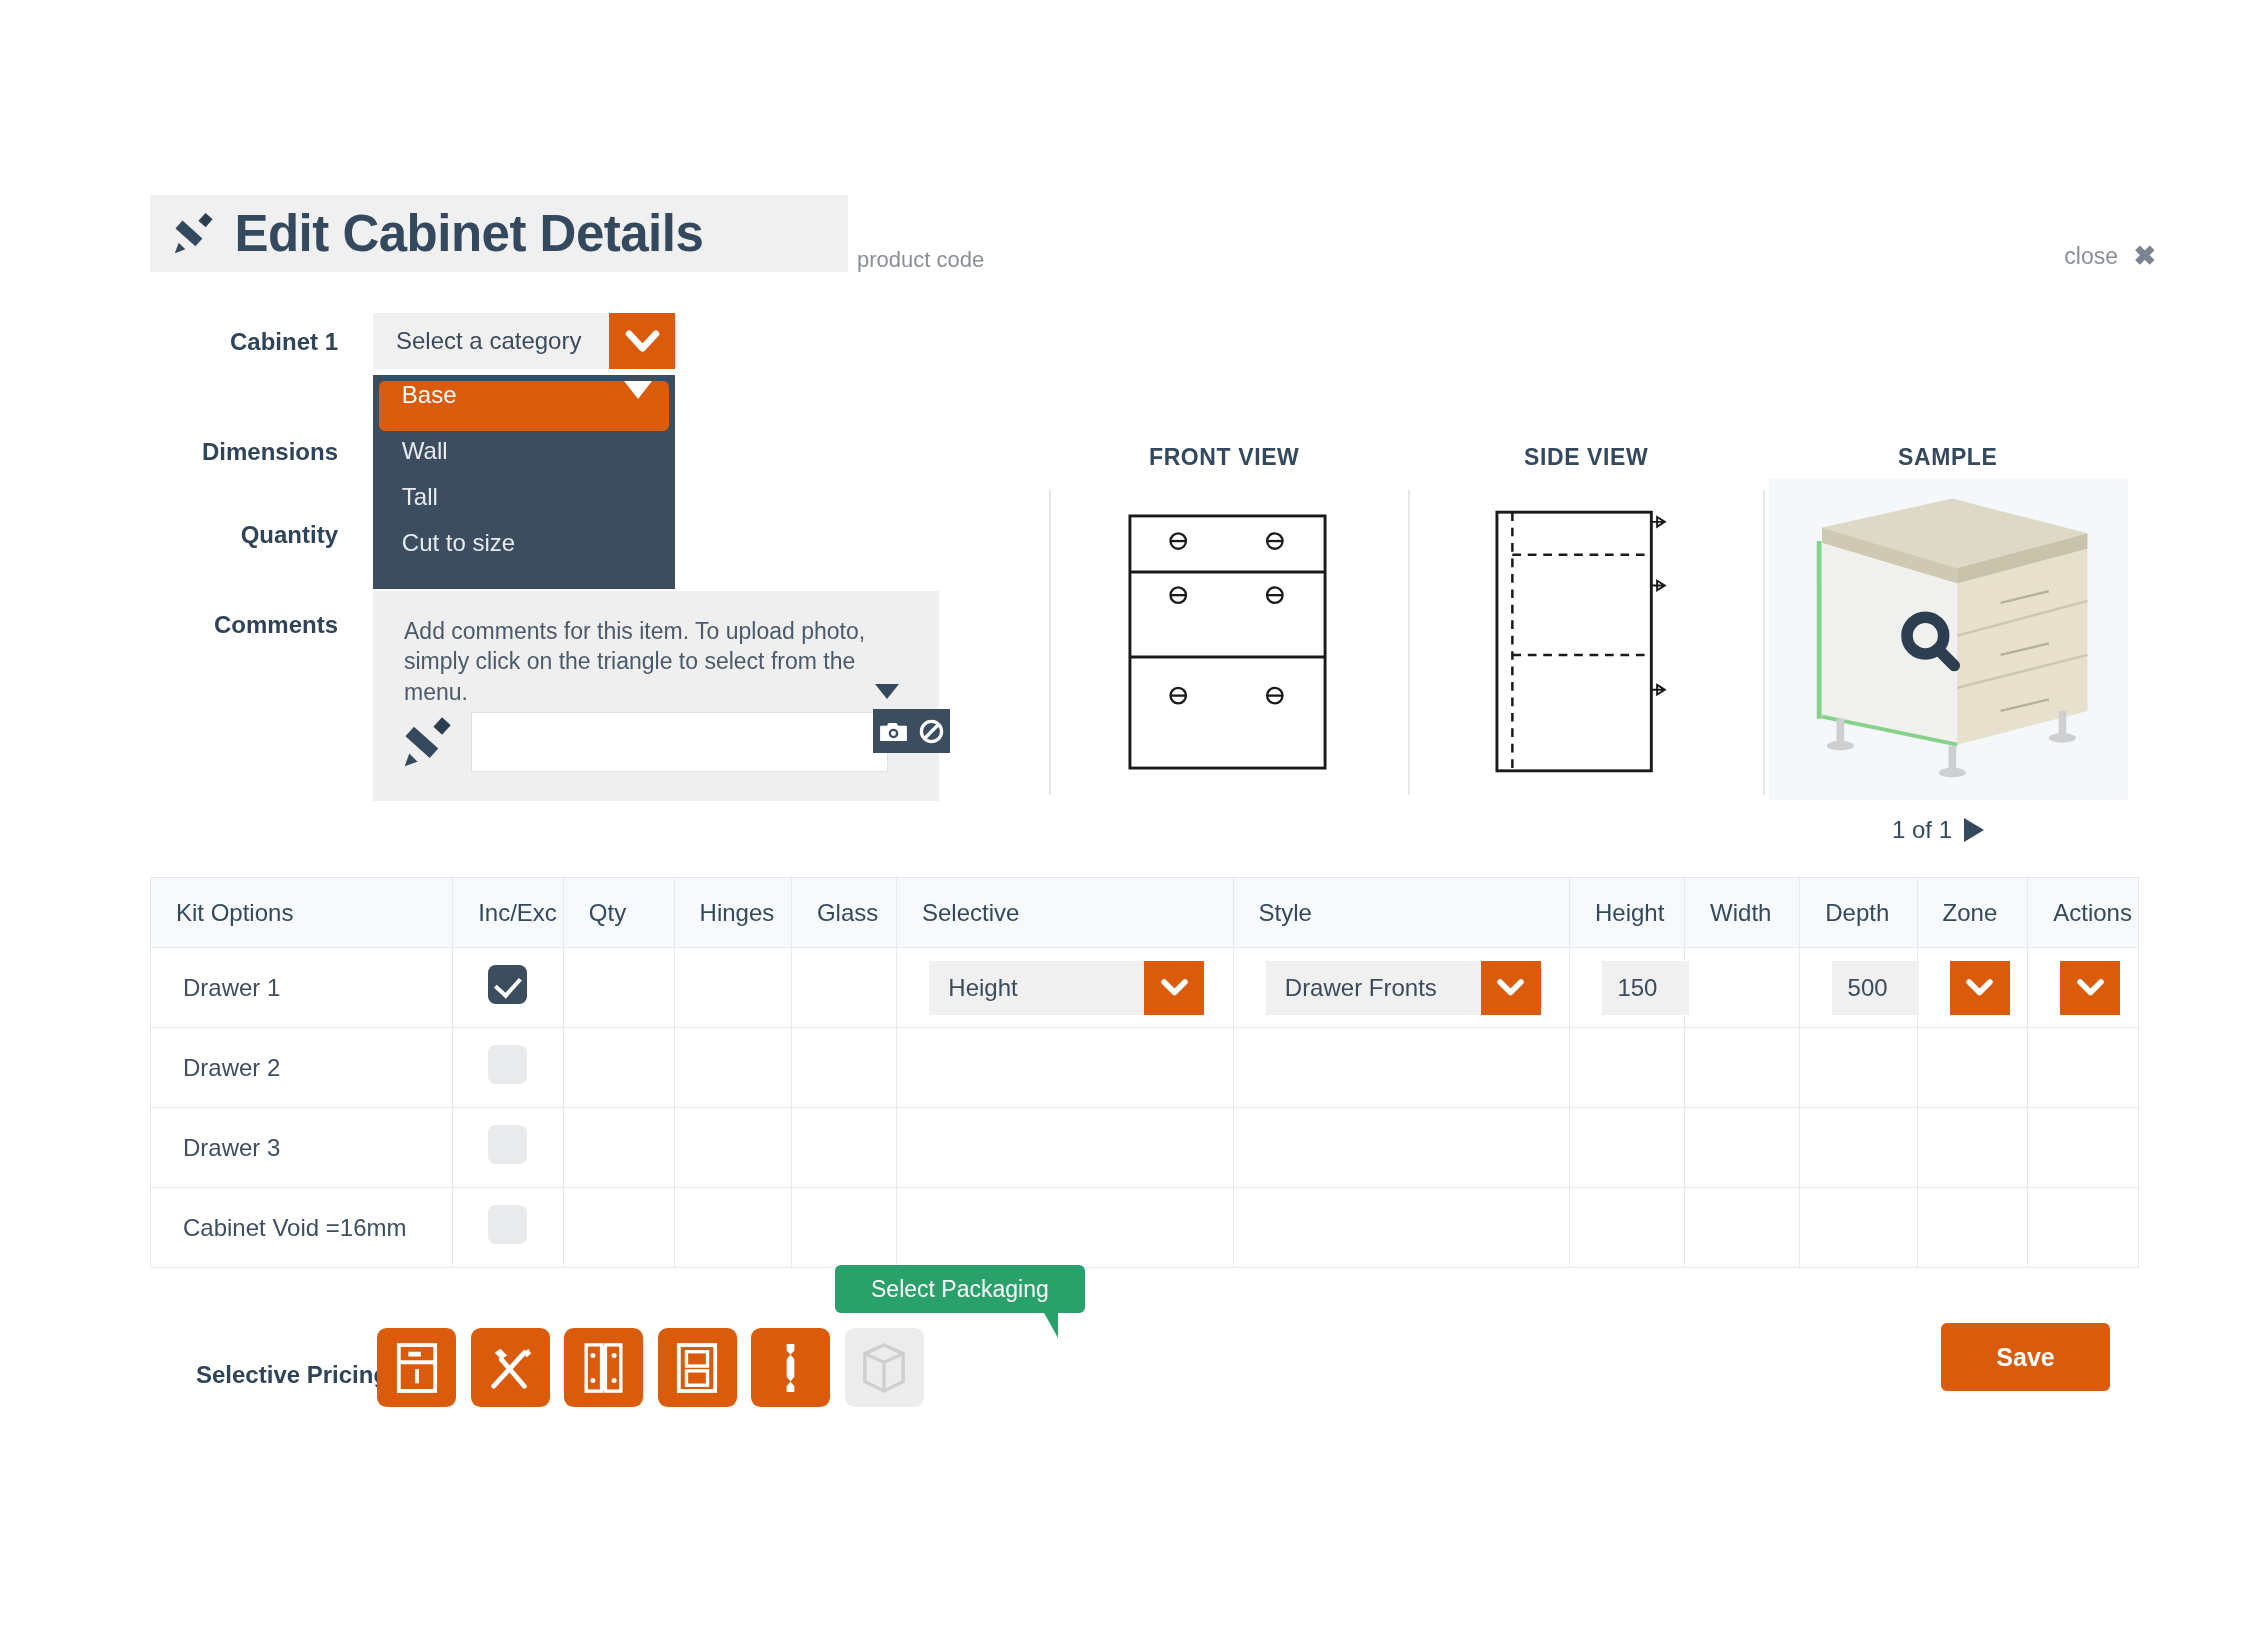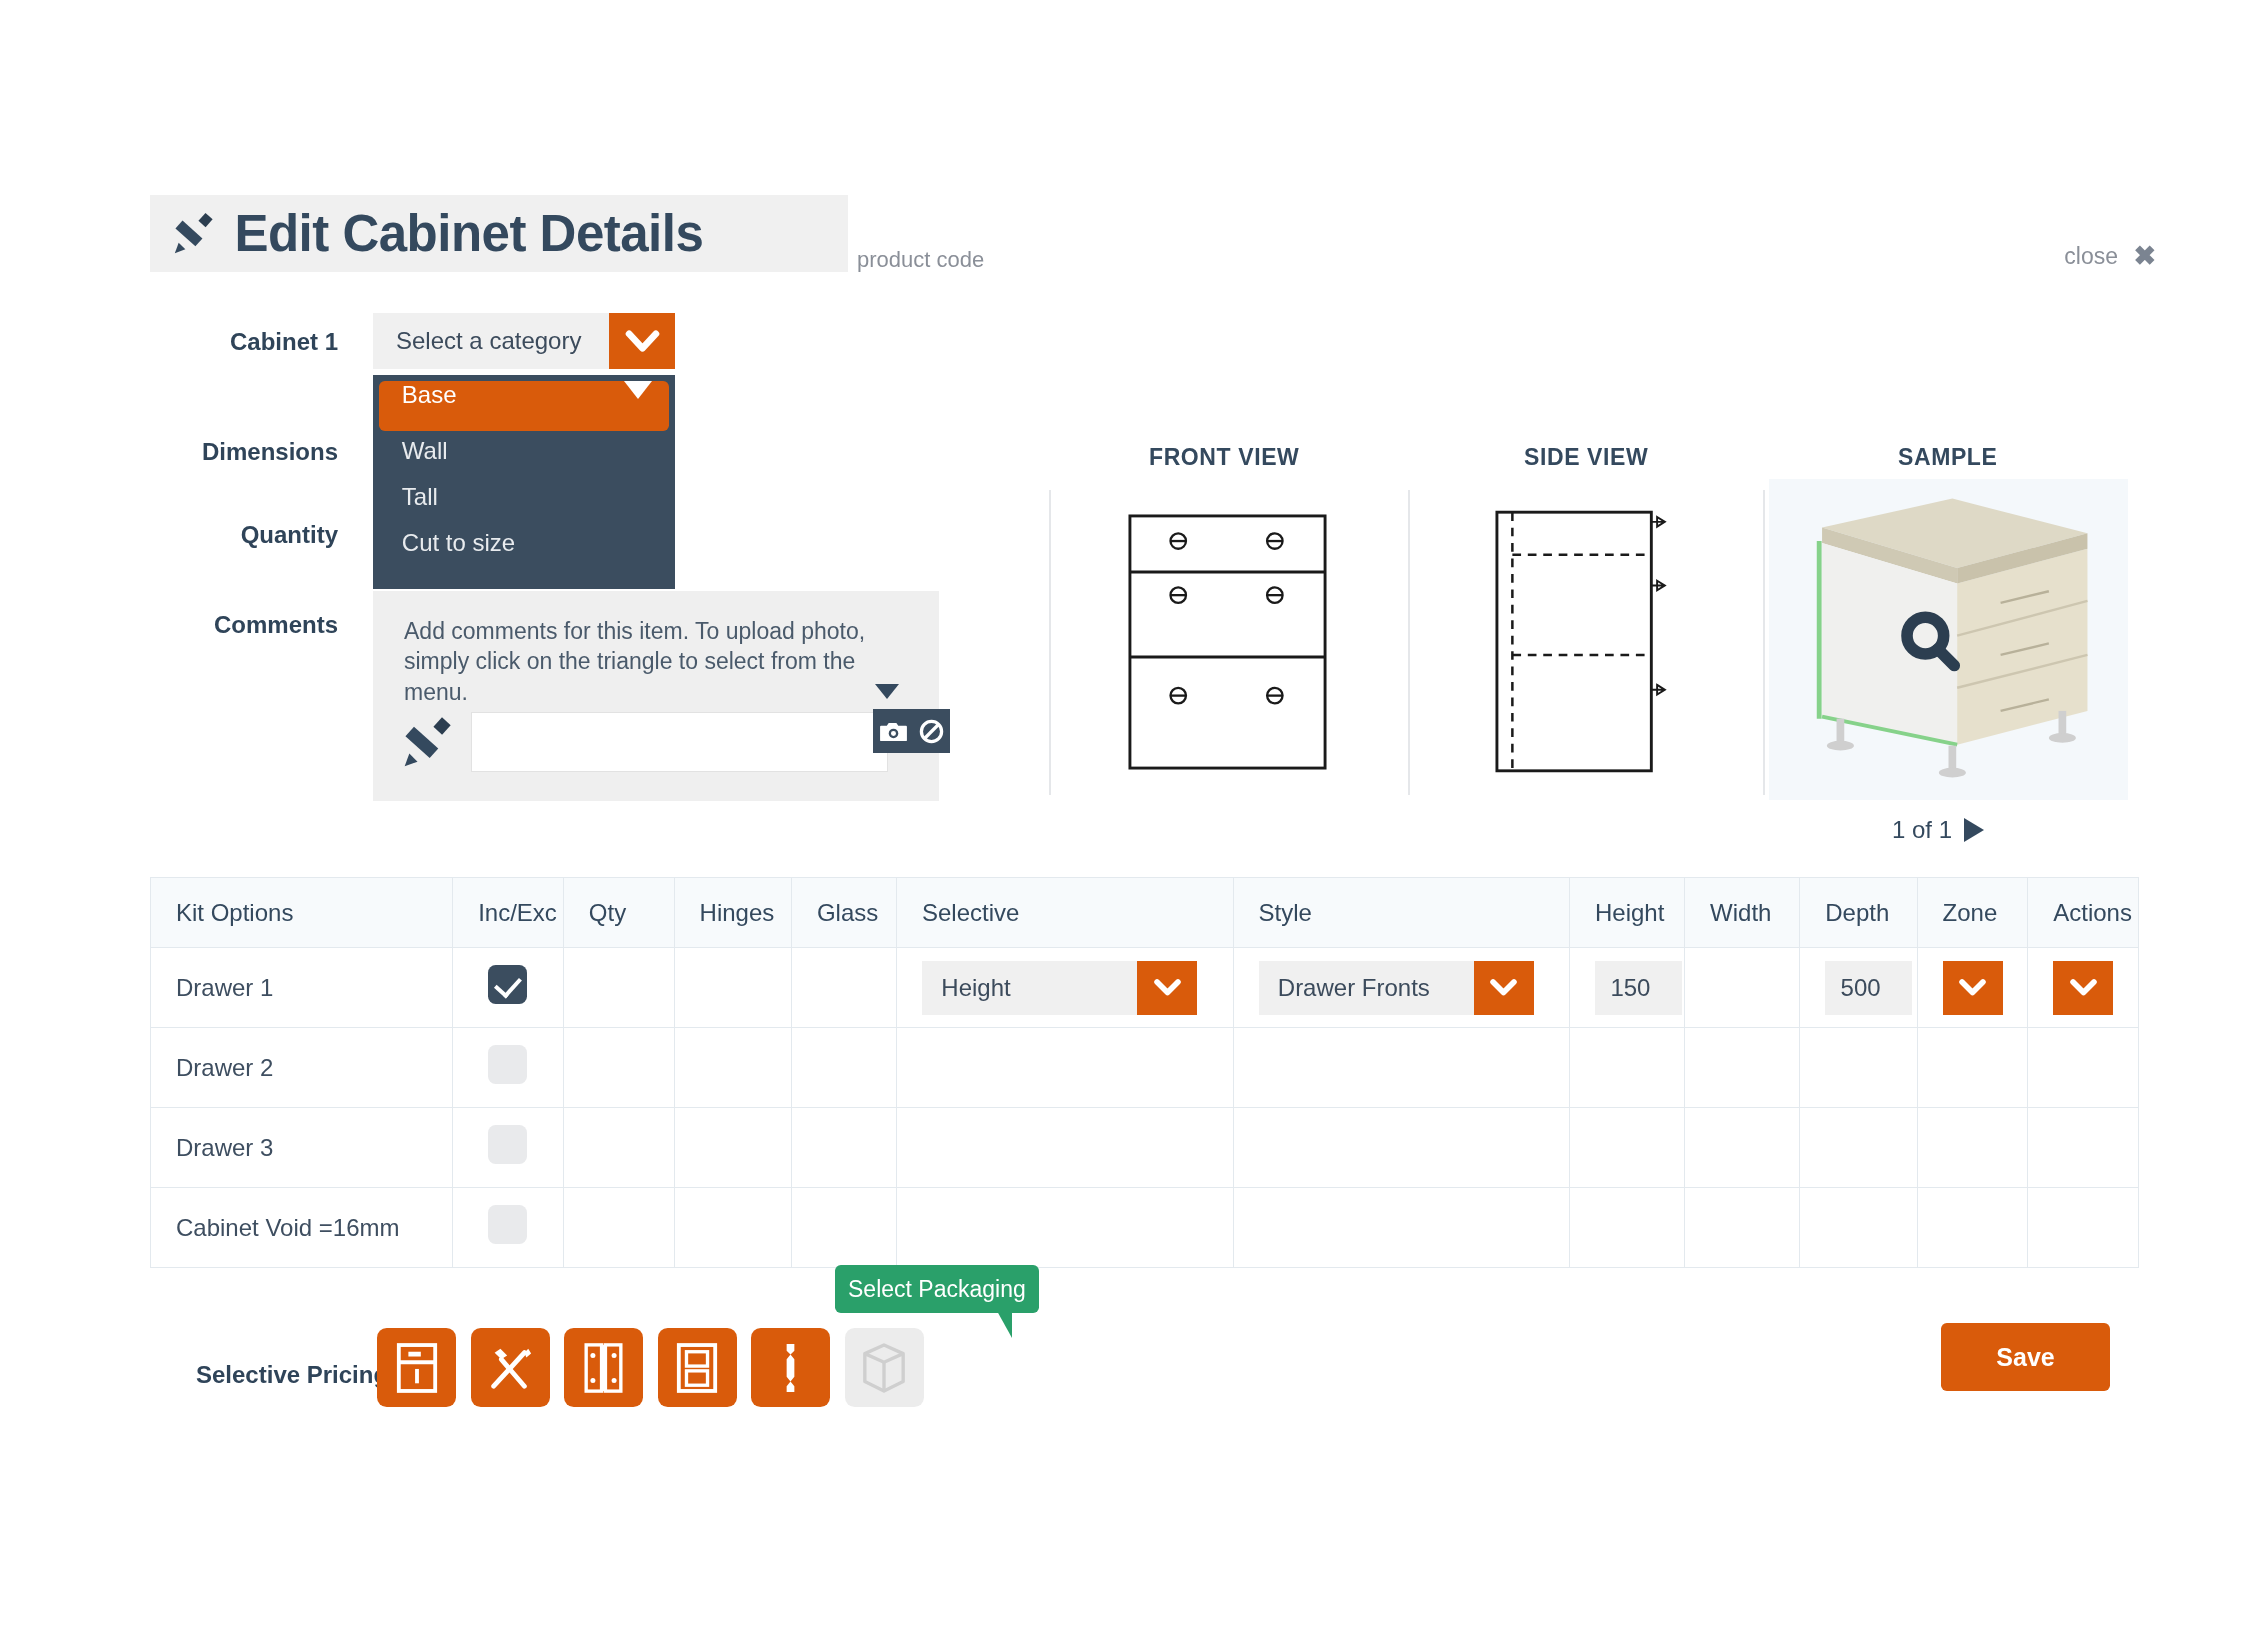--- a/index.html
+++ b/index.html
@@ -123,21 +123,21 @@
   
   .kit-table {
     position:absolute; left:150px; top:877px; width:1989px;
     border-collapse:collapse; table-layout:fixed;
   }
   .kit-table th {
     background:#f7fafc; border:1px solid #e3e9ee; height:70px;
     font-size:24px; font-weight:normal; color:#34495e; text-align:left; padding-left:25px;
   }
   .kit-table td {
-    border:1px solid #e3e9ee; height:80px; padding-left:25px;
+    border:1px solid #e3e9ee; height:80px; padding-left:32px;
     font-size:24px; color:#3e4e60; vertical-align:middle;
   }
   .c-kit{width:273px}.c-inc{width:100px}.c-qty{width:100px}.c-hin{width:106px}
   .c-gla{width:95px}.c-hw{width:304px}.c-sty{width:304px}.c-hei{width:104px}
   .c-wid{width:104px}.c-dep{width:106px}.c-zon{width:100px}.c-act{width:100px}
 
   .cellctr { padding-left:0 !important; text-align:center; }
 
   .chk {
     width:39px;height:39px;border-radius:7.7px;background:#e9eaec;display:inline-block;
@@ -172,21 +172,21 @@
   .sp-icons { position:absolute; left:377px; top:1328px; display:flex; gap:14.5px; }
   .sp-ico {
     width:79px; height:79px; border-radius:9.7px; background:#d95b0b;
     display:flex; align-items:center; justify-content:center;
   }
   .sp-ico.inactive { background:#ececec; }
 
   .tooltip {
     position:absolute; left:835px; top:1265px; height:48px;
     background:#2aa06a; color:#fff; border-radius:5.8px;
-    display:flex; align-items:center; padding:0 13px; font-size:23px; white-space:nowrap;
+    display:flex; align-items:center; padding:0 36px; font-size:23px; white-space:nowrap;
   }
   .tooltip:after {
     content:""; position:absolute; right:27px; bottom:-25px;
     border-left:15.4px solid transparent; border-right:0 solid transparent;
     border-top:27px solid #2aa06a;
   }
 
   .save-btn {
     position:absolute; left:1941px; top:1323px; width:169px; height:68px;
     background:#d95b0b; border-radius:5.8px; color:#fff;

